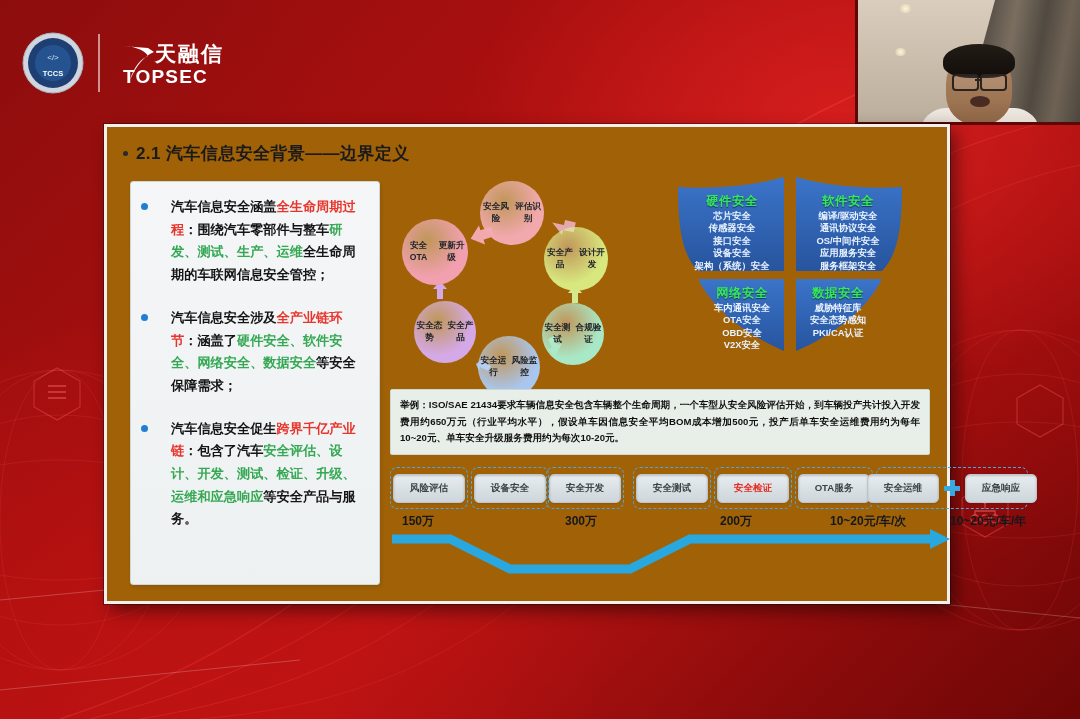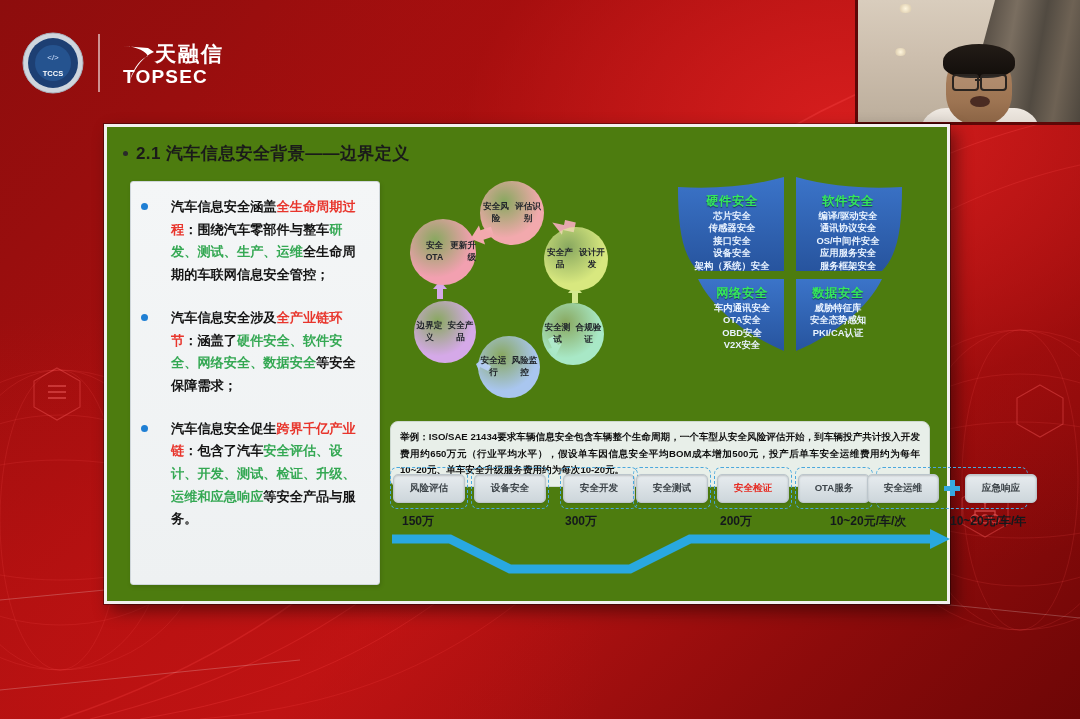--- a/index.html
+++ b/index.html
@@ -13,21 +13,21 @@
     background:
       radial-gradient(ellipse 900px 620px at 78% 18%, rgba(215,30,30,.95) 0%, rgba(168,14,14,.45) 42%, rgba(120,6,6,0) 72%),
       radial-gradient(ellipse 700px 520px at 12% 92%, rgba(190,18,18,.75) 0%, rgba(120,6,6,0) 68%),
       linear-gradient(135deg,#8d0d0d 0%,#a50f0f 30%,#c01414 55%,#8c0b0b 82%,#6d0606 100%);
   }
   #bgsweep{position:absolute;inset:0;overflow:hidden;}
   #bgsweep svg{position:absolute;top:0;left:0;}
   
   #slide{
     position:absolute;left:104px;top:124px;width:846px;height:480px;
-    background:#4d7c0f;border:3px solid #f2f0ef;
+    background:#a16207;border:3px solid #f2f0ef;
     box-shadow:0 0 0 1px rgba(0,0,0,.35), 6px 7px 16px rgba(0,0,0,.45);
     box-sizing:border-box;
   }
   #slide-title{
     position:absolute;left:16px;top:10px;right:10px;height:32px;
     font-size:17px;font-weight:bold;color:#1a1a1a;letter-spacing:.4px;
     display:flex;align-items:center;gap:8px;
   }
   #slide-title .dot{width:5px;height:5px;border-radius:50%;background:#2a2a2a;display:inline-block;}
   
@@ -54,23 +54,23 @@
   
   #shield{position:absolute;left:545px;top:48px;width:276px;height:200px;}
   .sh-title{font-weight:bold;font-size:12.4px;color:#34e85c;text-align:center;
     text-shadow:0 1px 1px rgba(0,0,0,.5);letter-spacing:.5px;}
   .sh-line{font-size:9.4px;color:#e9f3ff;text-align:center;line-height:1.32;font-weight:bold;}
   .sh-quad{position:absolute;display:flex;flex-direction:column;justify-content:flex-start;
     align-items:center;padding-top:4px;box-sizing:border-box;}
   
   #example{
     position:absolute;left:283px;top:262px;width:540px;height:66px;
-    background:#e8efe9;border:1px solid #cdd8cf;border-radius:8px;
+    background:#e8efe9;border:1px solid #cdd8cf;border-radius:2px;
     box-sizing:border-box;padding:7px 9px;
-    font-size:9.6px;line-height:1.72;color:#101010;font-weight:bold;text-align:justify;margin-top:32px;
+    font-size:9.6px;line-height:1.72;color:#101010;font-weight:bold;text-align:justify;
   }
   
   #flow{position:absolute;left:283px;top:340px;width:560px;height:115px;}
   .fgroup{position:absolute;top:0;height:42px;border:1.4px dashed #4aa8dd;
     border-radius:7px;box-sizing:border-box;display:flex;align-items:center;
     justify-content:center;gap:5px;padding:0 5px;}
   .fbox{height:27px;min-width:56px;padding:0 7px;border-radius:5px;
     background:linear-gradient(180deg,#e7ecef 0%,#cdd6db 100%);
     border:1px solid #bcc6cc;box-shadow:0 1px 2px rgba(0,0,0,.18) inset,0 1px 2px rgba(0,0,0,.12);
     display:flex;align-items:center;justify-content:center;
@@ -234,24 +234,24 @@
         </div>
         <div class="circ" style="left: 150px; top: 122px; width: 62px; height: 62px; background: radial-gradient(circle at 38% 32%, rgba(255, 255, 255, 0.333), rgb(168, 232, 198) 62%);">
           <span>安全测试</span>
           <span>合规验证</span>
         </div>
         <div class="circ" style="left: 86px; top: 155px; width: 62px; height: 62px; background: radial-gradient(circle at 38% 32%, rgba(255, 255, 255, 0.333), rgb(169, 198, 239) 62%);">
           <span>安全运行</span>
           <span>风险监控</span>
         </div>
         <div class="circ" style="left: 22px; top: 120px; width: 62px; height: 62px; background: radial-gradient(circle at 38% 32%, rgba(255, 255, 255, 0.333), rgb(213, 169, 232) 62%);">
-          <span>边界定义</span>
+          <span>安全态势</span>
           <span>安全产品</span>
         </div>
-        <div class="circ" style="left: 18px; top: 38px; width: 66px; height: 66px; background: radial-gradient(circle at 38% 32%, rgba(255, 255, 255, 0.333), rgb(242, 160, 176) 62%); text-align: right;">
+        <div class="circ" style="left: 10px; top: 38px; width: 66px; height: 66px; background: radial-gradient(circle at 38% 32%, rgba(255, 255, 255, 0.333), rgb(242, 160, 176) 62%);">
           <span>安全OTA</span>
           <span>更新升级</span>
         </div>
       </div>
   </div>
 
   <div id="shield">
     <svg width="276" height="200" viewBox="0 0 276 200" style="position:absolute;left:0;top:0;">
       <defs>
         <linearGradient id="shg" x1="0" y1="0" x2="0" y2="1">
@@ -300,21 +300,21 @@
   <div id="example">举例：ISO/SAE 21434要求车辆信息安全包含车辆整个生命周期，一个车型从安全风险评估开始，到车辆投产共计投入开发费用约650万元（行业平均水平），假设单车因信息安全平均BOM成本增加500元，投产后单车安全运维费用约为每年10~20元、单车安全升级服务费用约为每次10-20元。</div>
 
   <div id="flow">
     <div id="flow-host">
         <div class="fgroup" style="left: 0px; width: 78px; font-family: Liberation Mono, monospace;">
           <div class="fbox">风险评估</div>
         </div>
         <div class="fgroup" style="left: 81px; width: 78px;">
           <div class="fbox">设备安全</div>
         </div>
-        <div class="fgroup" style="left: 170px; width: 78px; justify-content: center;">
+        <div class="fgroup" style="left: 156px; width: 78px; justify-content: center;">
           <div class="fbox">安全开发</div>
         </div>
         <div class="fgroup" style="left: 243px; width: 78px;">
           <div class="fbox">安全测试</div>
         </div>
         <div class="fgroup" style="left: 324px; width: 78px;">
           <div class="fbox alert">安全检证</div>
         </div>
         <div class="fgroup" style="left: 405px; width: 78px;">
           <div class="fbox">OTA服务</div>

